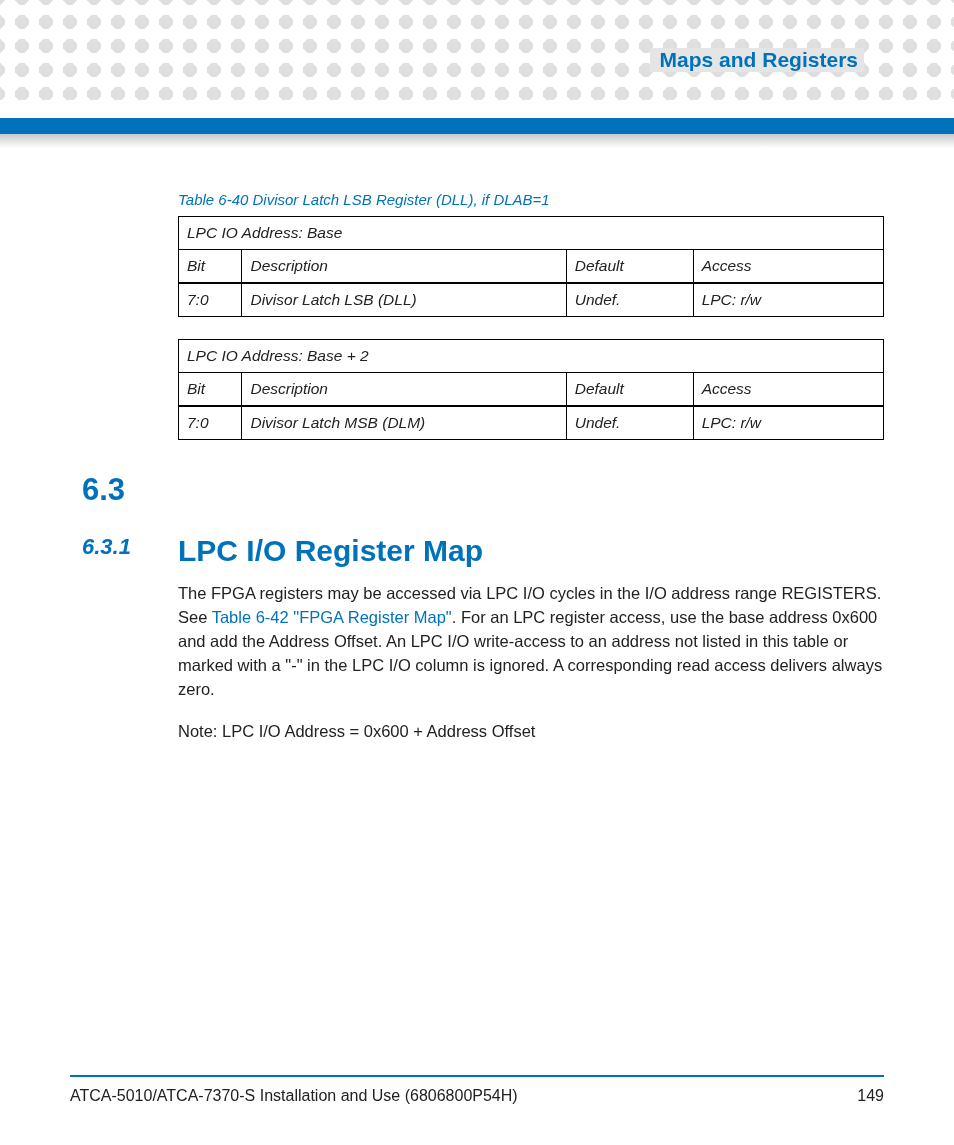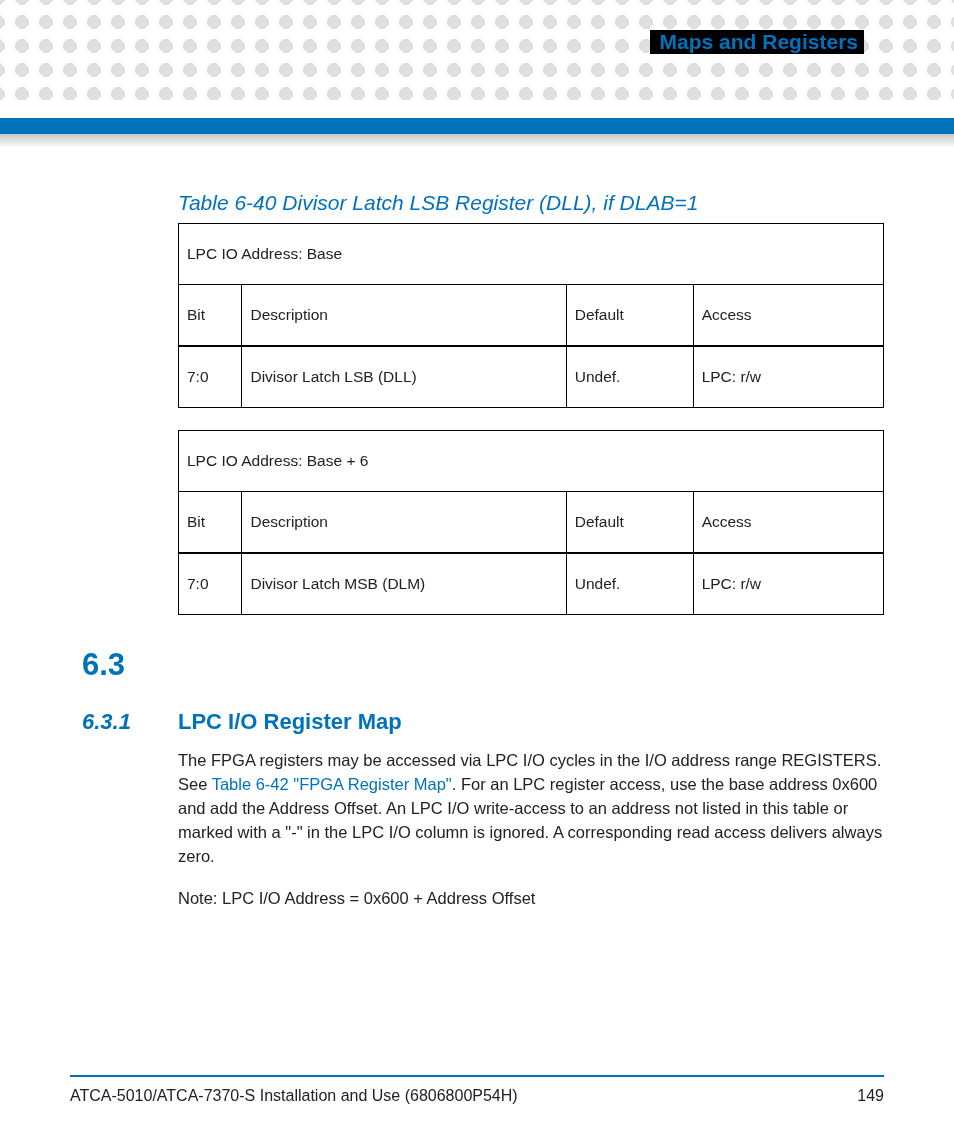--- a/index.html
+++ b/index.html
@@ -15,26 +15,26 @@
     position: absolute;
     top: 0; left: 0; right: 0;
     height: 100px;
     background-image: radial-gradient(circle, #d9d9d9 7px, transparent 7px);
     background-size: 24px 24px;
     background-position: 10px 10px;
     opacity: 0.85;
   }
   .header-title {
     position: absolute;
-    top: 30px;
+    top: 48px;
     right: 90px;
     color: #0072bc;
     font-weight: 700;
     font-size: 21px;
-    background: #000000;
+    background: #e5e5e5;
     padding: 0 6px 0 10px;
     z-index: 2;
   }
   .blue-bar {
     position: absolute;
     top: 118px;
     left: 0;
     right: 0;
     height: 16px;
     background: #0072bc;
@@ -56,34 +56,35 @@
     right: 70px;
   }
   .body-text {
     font-size: 16.5px;
     line-height: 1.45;
     margin-bottom: 18px;
   }
   .table-caption {
     color: #0072bc;
     font-style: italic;
-    font-size: 21px;
+    font-size: 15px;
     margin-bottom: 8px;
     margin-top: 6px;
   }
   table {
     border-collapse: collapse;
     width: 100%;
     margin-bottom: 22px;
   }
   td {
     border: 1px solid #000;
-    padding: 21px 8px;
+    padding: 7px 8px;
     font-size: 15.5px;
     vertical-align: top;
+    font-style: italic;
   }
   tr.header-row td {
     border-bottom: 2px solid #000;
     margin-left: 40px;
   }
   .col-bit { width: 9%; }
   .col-desc { width: 46%; }
   .col-def { width: 18%; }
   .col-acc { width: 27%; }
   .sec1 {
@@ -111,21 +112,21 @@
   .sec2-num {
     margin-left: -96px;
     width: 96px;
     color: #0072bc;
     font-size: 22px;
     font-weight: 700;
     font-style: italic;
   }
   .sec2-title {
     color: #0072bc;
-    font-size: 22px;
+    font-size: 30px;
     font-weight: 700;
   }
   .link-inline {
     color: #0072bc;
   }
   .footer {
     position: absolute;
     left: 70px;
     right: 70px;
     bottom: 40px;
@@ -168,21 +169,21 @@
       <td>Divisor Latch LSB (DLL)</td>
       <td>Undef.</td>
       <td>LPC: r/w</td>
     </tr>
   </tbody>
     </table>
 
   <table>
     <tbody>
         <tr>
-      <td colspan="4">LPC IO Address: Base + 6</td>
+      <td colspan="4">LPC IO Address: Base + 2</td>
     </tr>
     <tr class="header-row">
       <td class="col-bit">Bit</td>
       <td class="col-desc">Description</td>
       <td class="col-def">Default</td>
       <td class="col-acc">Access</td>
     </tr>
     <tr>
       <td>7:0</td>
       <td>Divisor Latch MSB (DLM)</td>

